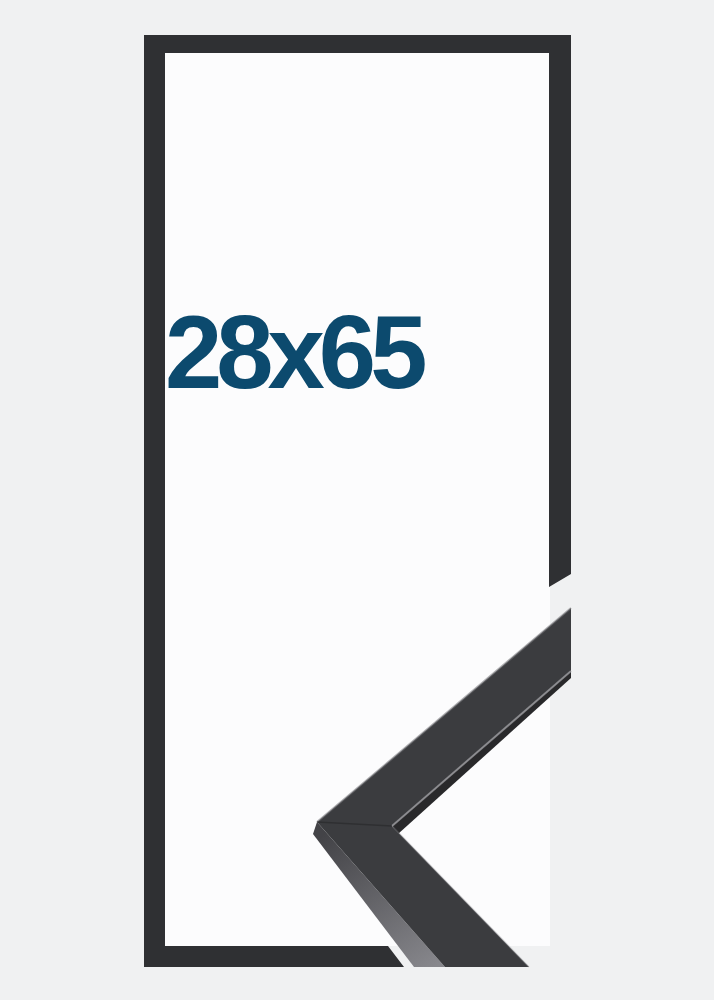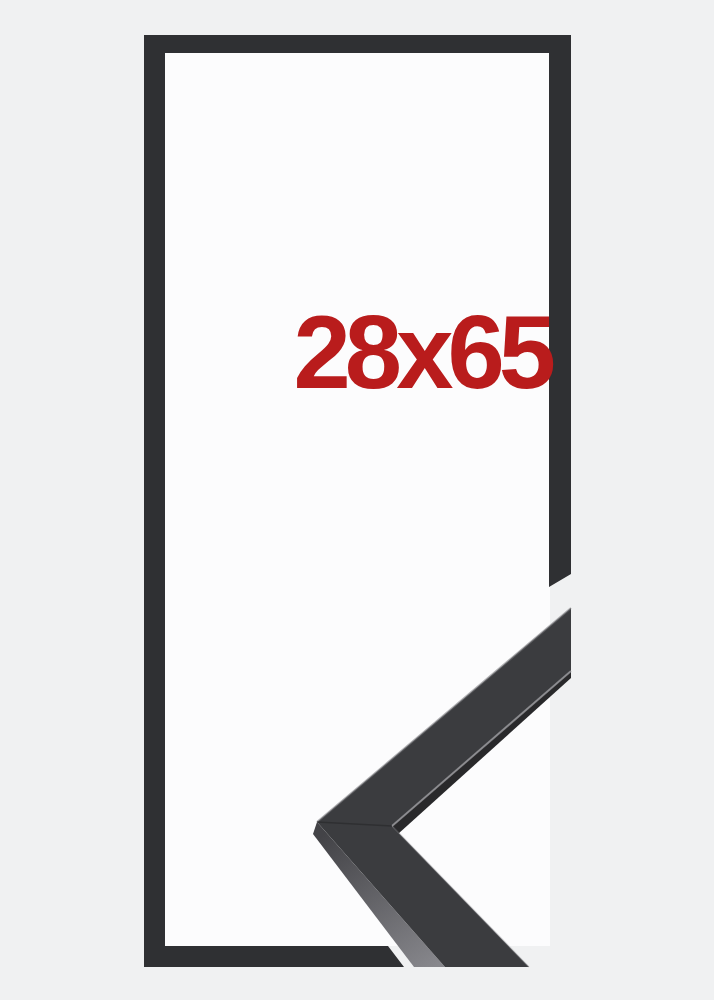--- a/index.html
+++ b/index.html
@@ -21,26 +21,26 @@
   .stage svg {
     position: absolute;
     inset: 0;
     display: block;
   }
   .size-label {
     position: absolute;
     left: 165px;
     top: 294px;
     width: 385px;
-    text-align: right;
+    text-align: left;
     font-weight: 700;
     font-size: 103px;
     line-height: 1.15;
     letter-spacing: -6px;
-    color: #b91c1c;
+    color: #0c4a6e;
     user-select: none;
     white-space: nowrap;
   }
 </style>
 </head>
 <body>
 
 <div class="stage">
 
   <svg width="714" height="1000" viewBox="0 0 714 1000" aria-hidden="true">

